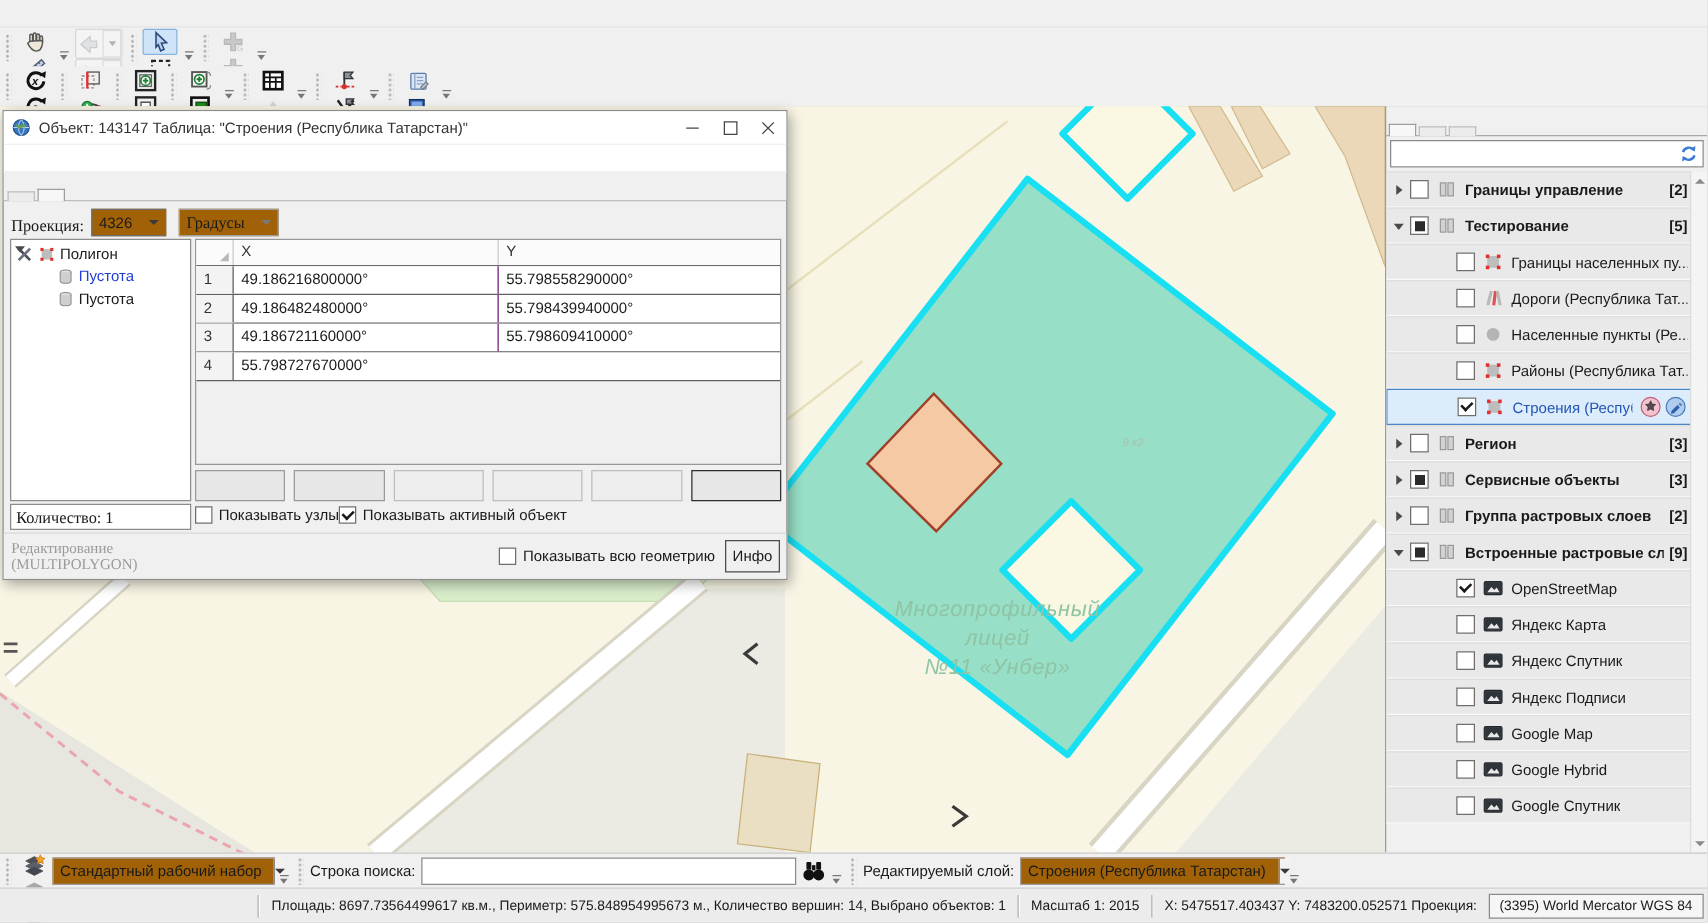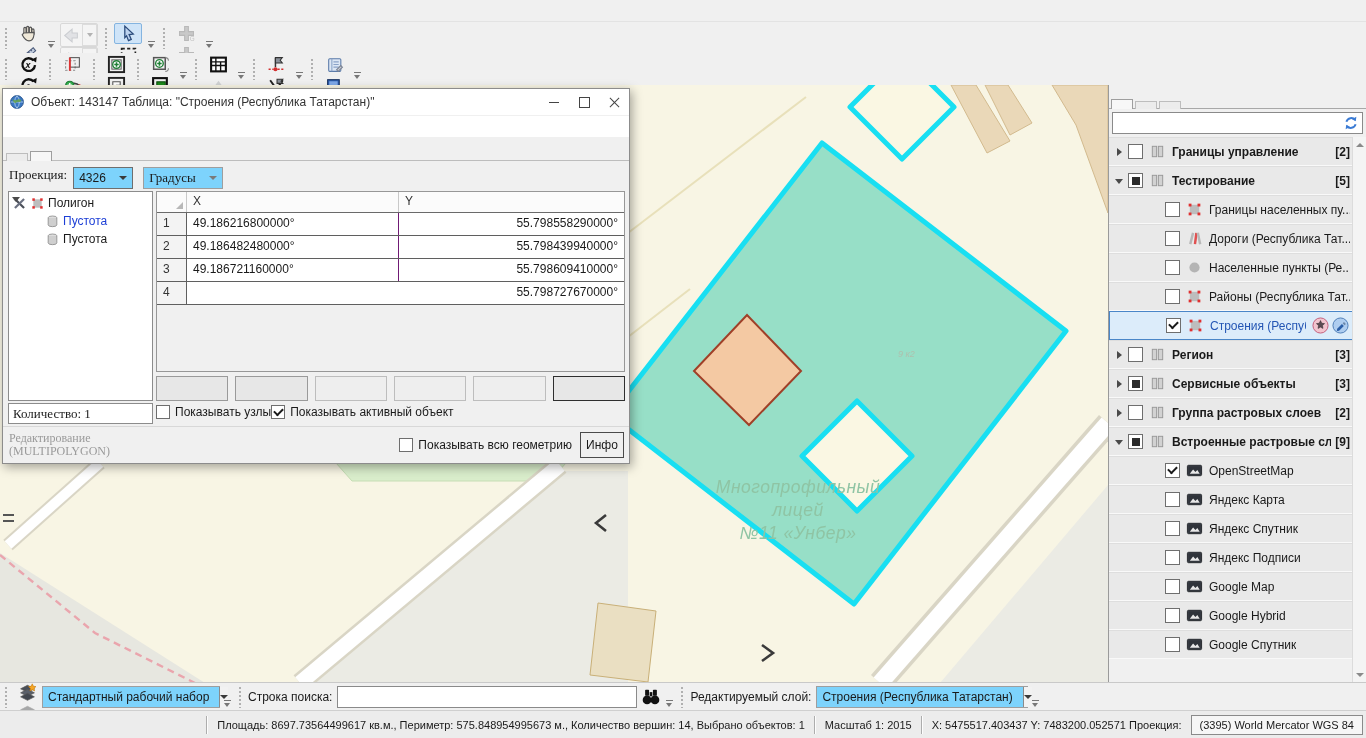--- a/index.html
+++ b/index.html
@@ -56,23 +56,23 @@
       border-top:1.4px solid #444;}
   .glyph-close::before{transform:rotate(45deg);} .glyph-close::after{transform:rotate(-45deg);}
   #dlg-menurow{position:absolute;left:0;top:27px;right:0;height:21px;background:#fff;
                display:flex;align-items:center;padding-left:6px;border-bottom:1px solid #e6e6e6;}
   #dlg-menurow .menu-item{padding:2px 8px;}
   #dlg-tabs{position:absolute;left:0;top:48px;right:0;height:23px;display:flex;align-items:flex-end;
             padding-left:3px;border-bottom:1px solid #bdbdbd;background:#f0f0f0;}
   .tab{padding:3px 10px 4px;border:1px solid #bdbdbd;border-bottom:none;background:#ececec;
        margin-right:2px;position:relative;top:1px;}
   .tab.active{background:#f7f7f7;padding-top:5px;top:1px;border-color:#9e9e9e;}
-  #dlg-projrow{position:absolute;left:6px;top:78px;display:flex;align-items:flex-start;}
+  #dlg-projrow{position:absolute;left:6px;top:78px;display:flex;align-items:flex-end;}
   #dlg-projrow .lbl{font-size:13px;margin-right:6px;}
-  .combo{height:22px;background:#7dd3fc;border:1px solid #6e6e6e;display:flex;align-items:center;
+  .combo{height:22px;background:#a16207;border:1px solid #6e6e6e;display:flex;align-items:center;
          padding:0 5px;box-sizing:border-box;}
   .combo .cv{margin-right:6px;white-space:nowrap;}
   .combo .ca{margin-left:auto;border-top:4.5px solid #3a3a3a;border-left:4px solid transparent;border-right:4px solid transparent;}
   .combo.lite{border-color:#9e9e9e;}
   .combo.lite .ca{border-top-color:#7a7a7a;}
 
   #dlg-tree{position:absolute;left:5px;top:102px;width:145px;height:210px;background:#fff;
             border:1px solid #8c8c8c;box-sizing:border-box;padding:2px 0;}
   .dtree-row{display:flex;align-items:center;height:18px;padding-left:3px;}
   .dtree-row .ti{width:15px;height:15px;margin-right:3px;flex:none;}
@@ -88,21 +88,21 @@
   .th{box-sizing:border-box;padding:2px 6px;color:#333;}
   .th.n{width:30px;position:relative;border-right:1px solid #c9c9c9;}
   .th.n::after{content:"";position:absolute;right:3px;bottom:3px;border-left:7px solid transparent;
                border-bottom:7px solid #b8b8b8;}
   .th.x{width:212px;border-right:1px solid #c9c9c9;}
   .th.y{flex:1;}
   .trow{display:flex;height:22px;background:#fff;border-bottom:1px solid #5f5f5f;}
   .tc{box-sizing:border-box;padding:3px 6px;white-space:nowrap;overflow:hidden;}
   .tc.n{width:30px;background:#f3f3f3;border-right:1px solid #5f5f5f;color:#333;}
   .tc.x{width:212px;border-right:1px solid #701a75;}
-  .tc.y{flex:1;text-align:right;}
+  .tc.y{flex:1;}
 
   #dlg-buttons{position:absolute;left:153px;top:287px;width:469px;display:flex;gap:7px;}
   .btn{flex:1;height:23px;background:#e7e7e7;border:1px solid #9a9a9a;display:flex;
        align-items:center;justify-content:center;white-space:nowrap;}
   .btn.disabled{color:#9f9f9f;border-color:#bdbdbd;background:#eeeeee;}
   .btn.primary{border-color:#2f2f2f;}
   #dlg-checks{position:absolute;left:153px;top:316px;display:flex;align-items:center;}
   .chkline{display:flex;align-items:center;gap:5px;}
   .chk{width:14px;height:14px;background:#fff;border:1px solid #6e6e6e;position:relative;flex:none;box-sizing:border-box;}
   .chk-on::after{content:"";position:absolute;left:2px;top:2.2px;width:7px;height:4px;

